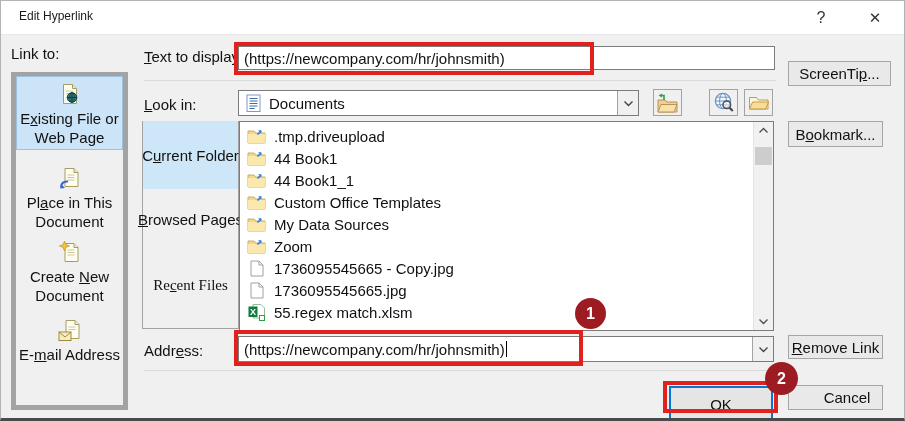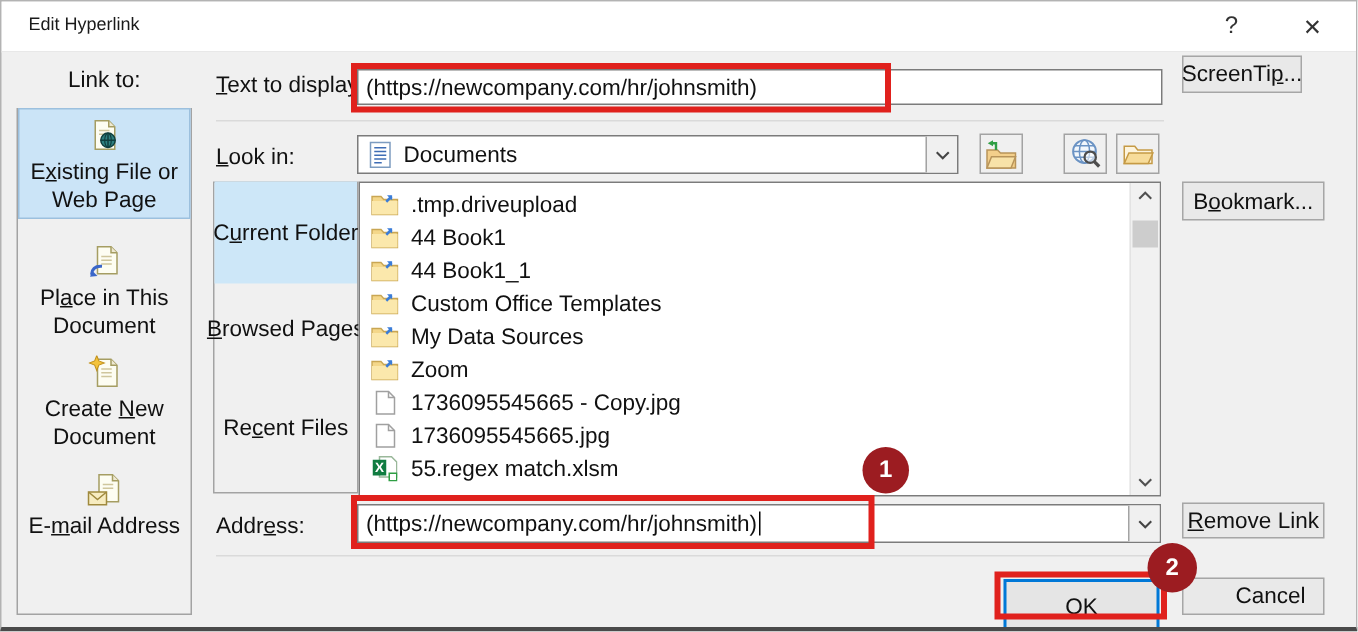--- a/index.html
+++ b/index.html
@@ -11,22 +11,22 @@
     border:1px solid #b3b3b3;border-bottom:3px solid #4a4a4a;
     overflow:hidden;
   }
   .titlebar{position:absolute;left:0;top:0;width:100%;height:34px;background:#fff;border-bottom:1px solid #e8e8e8;}
   .title{position:absolute;left:18px;top:8px;font-size:12px;color:#1a1a1a;}
   .cap-btn{position:absolute;top:0;height:34px;display:flex;align-items:center;justify-content:center;color:#333;cursor:default;}
   .cap-help{left:800px;width:40px;font-size:16px;}
   .cap-close{left:852px;width:44px;font-size:15px;}
   u{text-decoration:underline;}
   
-  .linkto-label{position:absolute;left:10px;top:44px;width:117px;text-align:center;}
-  .sidebar{position:absolute;left:10px;top:71px;width:117px;height:338px;border:1px solid #a3a3a3;}
+  .linkto-label{position:absolute;left:10px;top:44px;width:117px;}
+  .sidebar{position:absolute;left:10px;top:71px;width:117px;height:338px;border:5px solid #a3a3a3;}
   .si{position:absolute;left:0;width:100%;text-align:center;line-height:19px;padding-top:6px;}
   .si .ic{display:block;height:24px;margin-bottom:2px;}
   .si-0{top:-1px;height:74px;background:#cbe4f7;border:1px solid #9cc0de;}
   .si-1{top:84px;height:62px;}
   .si-2{top:158px;height:62px;}
   .si-3{top:236px;height:58px;}
   
   .lbl{position:absolute;white-space:nowrap;}
   .field{position:absolute;background:#fff;border:1px solid #7b7b7b;display:flex;align-items:center;padding:0 5px;white-space:nowrap;overflow:hidden;}
   .ttd-label{left:143px;top:47px;}
@@ -40,38 +40,38 @@
   .tbtn{position:absolute;top:88px;width:29px;height:27px;background:#f0f0f0;border:1px solid #a3a3a3;display:flex;align-items:center;justify-content:center;}
   .tb-up{left:652px;}.tb-web{left:708px;}.tb-file{left:743px;}
   .hr{position:absolute;height:1px;background:#dadada;}
   .hr1{left:143px;top:79px;width:632px;}
   .hr2{left:143px;top:369px;width:632px;}
   
   .bpane{position:absolute;left:141px;top:120px;width:97px;height:208px;border:1px solid #a3a3a3;}
   .btab{position:absolute;left:0;width:100%;display:flex;align-items:center;justify-content:center;white-space:nowrap;}
   .btab-0{top:-1px;height:68px;background:#cde7f8;}
   .btab-1{top:83px;height:28px;}
-  .btab-2{top:149px;height:28px;}
+  .btab-2{top:149px;height:28px;font-family:Liberation Serif, serif;}
   
   .flist{position:absolute;left:238px;top:120px;width:535px;height:210px;background:#fff;border:1px solid #7b7b7b;}
   .rows{position:absolute;left:7px;top:3px;right:22px;}
   .row{height:22px;display:flex;align-items:center;gap:8px;white-space:nowrap;}
   .row .ric{width:19px;display:flex;justify-content:center;flex:none;}
   .sbar{position:absolute;right:0;top:0;bottom:0;width:20px;background:#f1f1f1;border-left:1px solid #e3e3e3;}
   .sarr{position:absolute;left:0;width:100%;height:17px;display:flex;align-items:center;justify-content:center;}
   .sarr.up{top:0;} .sarr.down{bottom:0;}
   .sthumb{position:absolute;left:1px;right:1px;top:25px;height:18px;background:#cdcdcd;}
   
   .addr-label{left:143px;top:341px;}
   .addr-combo{left:237px;top:335px;width:536px;height:26px;}
   .addr-combo .val{left:5px;}
   .caret{display:inline-block;width:1px;height:16px;background:#000;margin-left:1px;}
   
   .btn{position:absolute;background:#e9e9e9;border:1px solid #a6a6a6;display:flex;align-items:center;justify-content:center;white-space:nowrap;color:#111;}
-  .btn-screentip{left:787px;top:36px;width:80px;height:25px;}
+  .btn-screentip{left:787px;top:60px;width:103px;height:25px;}
   .btn-bookmark{left:787px;top:120px;width:95px;height:26px;}
   .btn-remove{left:787px;top:334px;width:95px;height:24px;text-align:right;}
   .btn-ok{left:668px;top:385px;width:104px;height:37px;border:2px solid #0078d7;background:#e5e5e5;}
   .btn-cancel{left:787px;top:384px;width:95px;height:25px;padding-left:23px;}
   
   .redbox{position:absolute;border:4px solid #e0211d;z-index:15;pointer-events:none;}
   .rb1{left:233px;top:41px;width:360px;height:33px;}
   .rb2{left:233px;top:329px;width:349px;height:36px;}
   .rb3{left:662px;top:380px;width:115px;height:32px;}
   .badge{position:absolute;border-radius:50%;background:#9c1c21;color:#fff;display:flex;align-items:center;justify-content:center;font-size:16px;font-weight:bold;z-index:20;}

